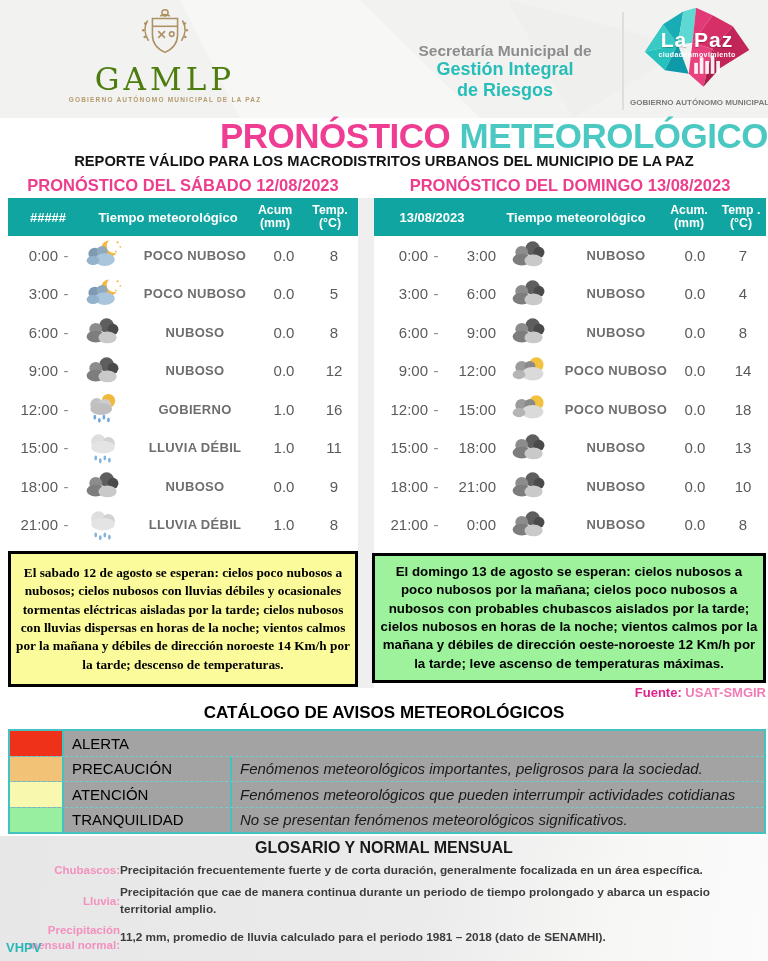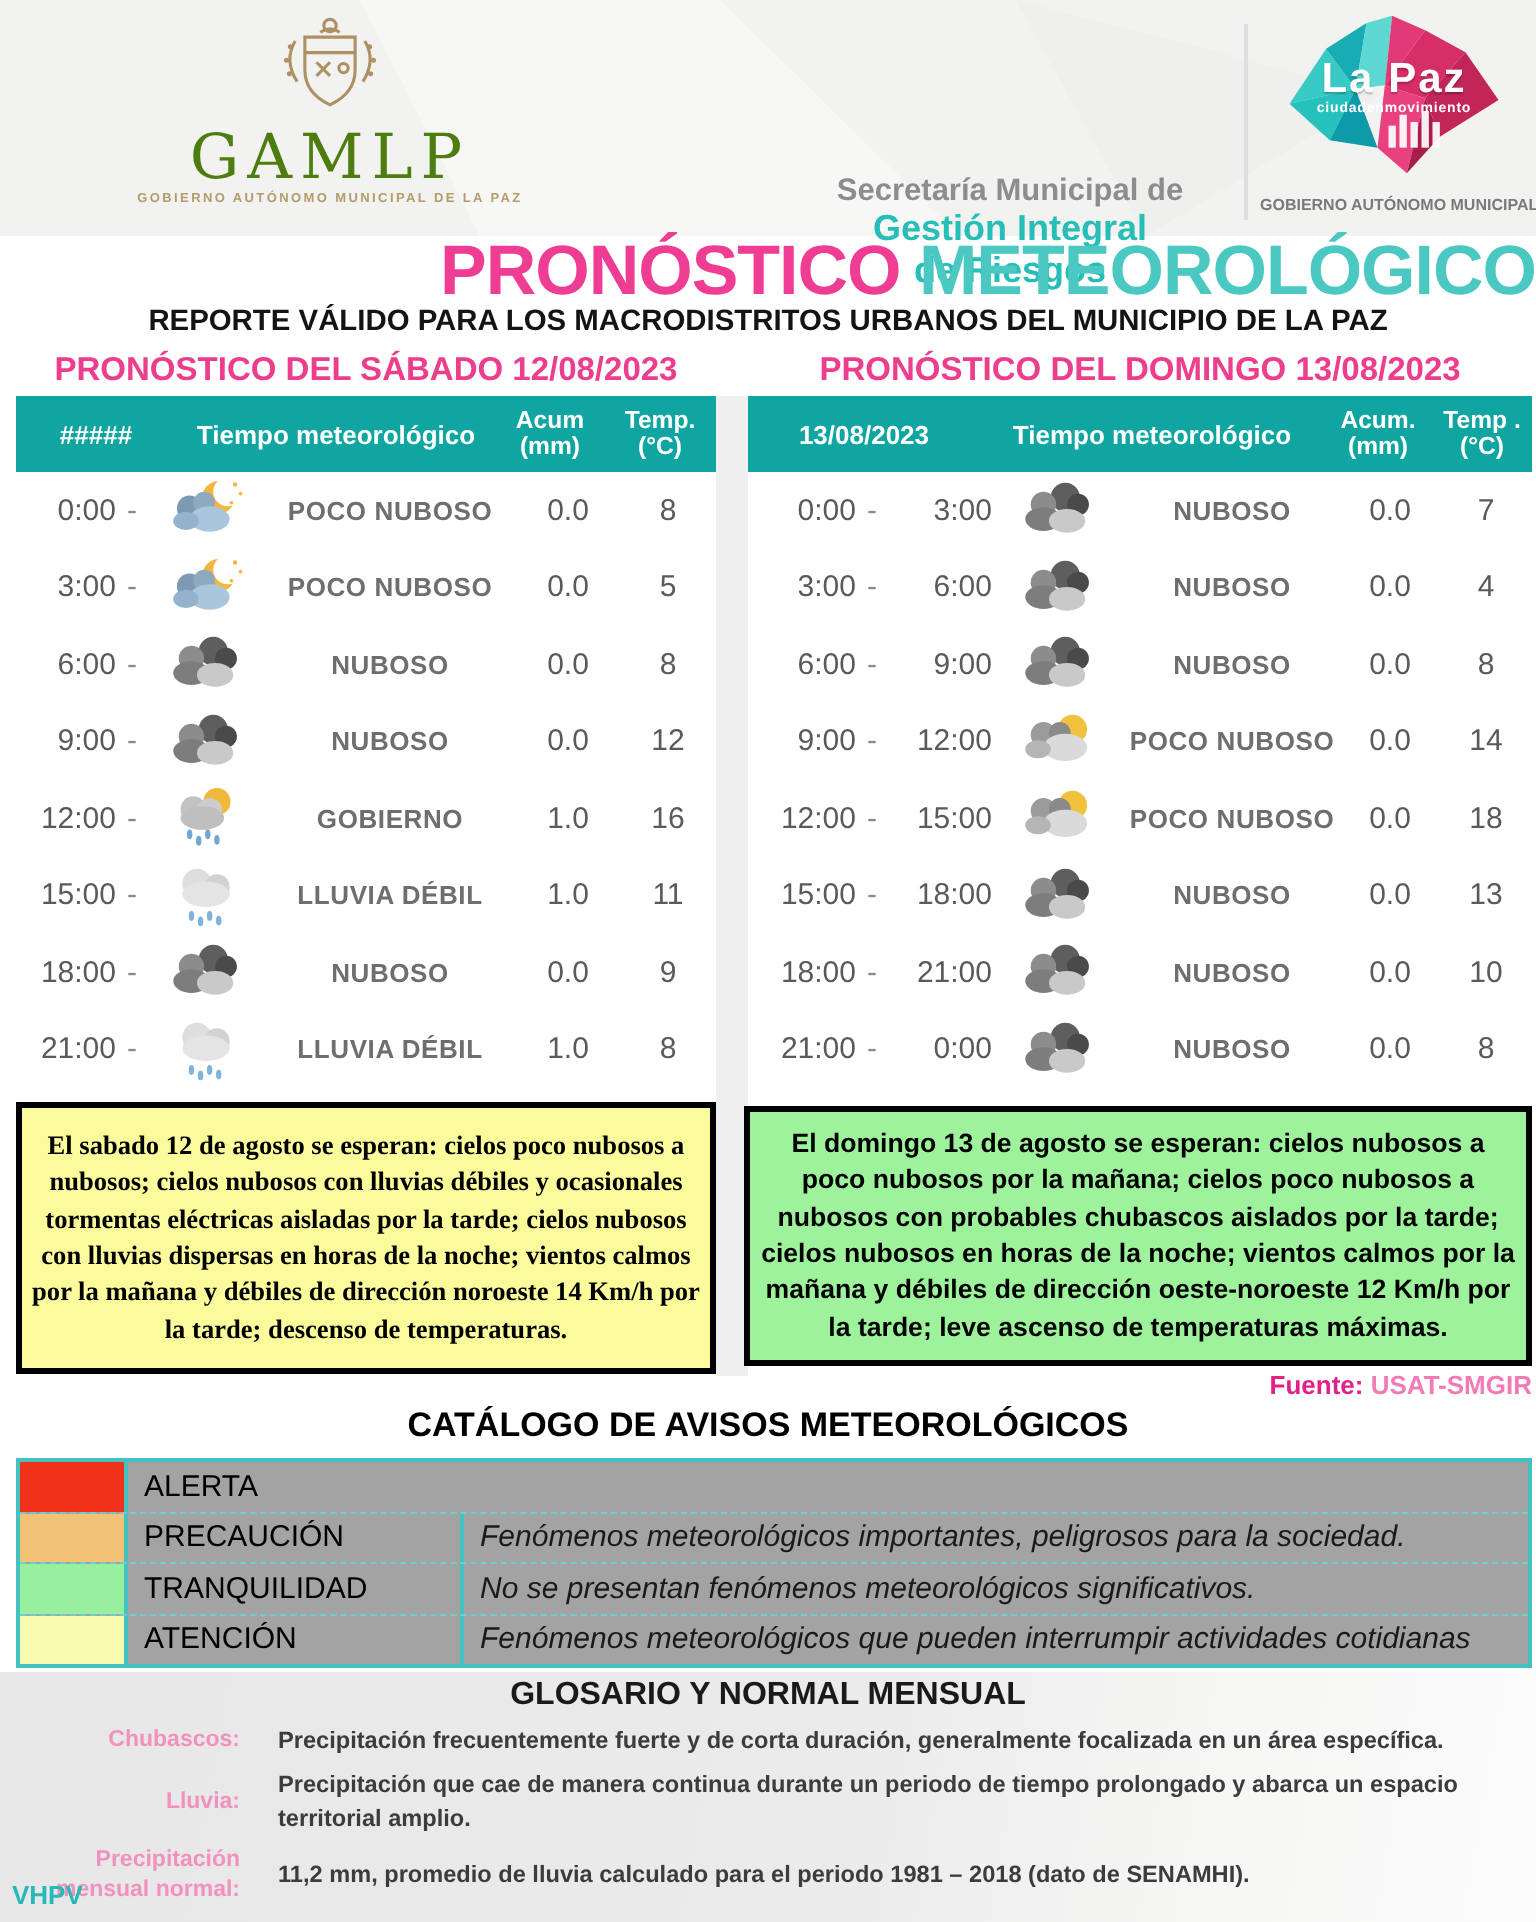--- a/index.html
+++ b/index.html
@@ -11,21 +11,21 @@
   .tex{position:absolute;opacity:.6;}
   .tex1{left:180px;top:0;width:300px;height:118px;background:#fafafa;clip-path:polygon(0 0,60% 0,100% 100%,20% 100%);}
   .tex2{left:430px;top:0;width:260px;height:118px;background:#ededec;clip-path:polygon(30% 0,100% 40%,55% 100%);}
 
   .gamlp{position:absolute;left:24px;top:6px;width:282px;height:110px;text-align:center;color:#AD9163;}
   .gamlp-crest{height:58px;}
   .gamlp-acronym{font-family:"DejaVu Serif",serif;font-size:31px;letter-spacing:4px;line-height:30px;color:#4d7c0f;}
   .gamlp-caption{font-size:6.5px;letter-spacing:1.2px;font-weight:bold;color:#B49B6B;margin-top:2px;white-space:nowrap;}
 
   .secretaria{position:absolute;left:398px;top:42px;width:214px;text-align:center;line-height:1.12;}
-  .sec-l1{font-size:15.5px;font-weight:bold;color:#8d8d8d;margin-top:45px;}
+  .sec-l1{font-size:15.5px;font-weight:bold;color:#8d8d8d;}
   .sec-l2,.sec-l3{font-size:18px;font-weight:bold;color:#27bdb8;}
 
   .header-divider{position:absolute;left:622px;top:12px;width:2px;height:98px;background:#dedede;}
 
   .lapaz{position:absolute;left:630px;top:6px;width:134px;height:112px;text-align:center;}
   .lapaz-map{position:relative;width:130px;height:88px;margin:0 auto;}
   .lapaz-title{position:absolute;left:0;right:0;top:22px;color:#fff;font-size:21px;font-weight:bold;letter-spacing:1px;text-shadow:0 1px 1px rgba(0,0,0,.25);}
   .lapaz-sub{position:absolute;left:0;right:0;top:45px;color:#fff;font-size:7px;font-weight:bold;letter-spacing:.4px;}
   .lapaz-caption{font-size:8px;font-weight:bold;color:#7a7a7a;white-space:nowrap;margin-top:4px;}
 
@@ -89,21 +89,21 @@
   .clabel{width:166px;display:flex;align-items:center;padding-left:8px;font-size:15px;color:#000;box-sizing:border-box;}
   .cdesc{flex:1;display:flex;align-items:center;border-left:2px solid #44C2C2;padding-left:8px;
          font-size:15px;font-style:italic;color:#1a1a1a;white-space:nowrap;overflow:hidden;}
 
   
   .glossary-band{position:absolute;left:0;top:836px;width:768px;height:125px;
                  background:linear-gradient(100deg,#e7e7e7 0%,#ebebeb 55%,#f7f7f6 80%,#fbfbfb 100%);}
   .glossary-title{position:absolute;left:0;top:839px;width:768px;text-align:center;font-size:16px;font-weight:bold;color:#1a1a1a;}
   .glossary-rows{position:absolute;left:0;top:862px;width:768px;}
   .grow{display:flex;align-items:center;margin-bottom:4px;}
-  .gterm{width:120px;text-align:right;padding-right:19px;color:#F391BE;font-weight:bold;font-size:11.5px;line-height:1.3;flex:none;}
+  .gterm{width:120px;text-align:right;padding-right:0;color:#F391BE;font-weight:bold;font-size:11.5px;line-height:1.3;flex:none;}
   .gdef{flex:1;max-width:620px;font-weight:bold;color:#3c3c3c;font-size:11.8px;line-height:1.5;padding-right:24px;}
 
   .vhpv{position:absolute;left:6px;top:940px;color:#27B9B7;font-weight:bold;font-size:13px;}
 </style>
 </head>
 <body>
 
 <div class="page">
 
   <div class="header-band">
@@ -509,28 +509,28 @@
       <div class="crow">
         <div class="swatch" style="background: rgb(238, 49, 24);"></div>
         <div class="clabel">ALERTA</div>
       </div>
       <div class="crow">
         <div class="swatch" style="background: rgb(242, 195, 119);"></div>
         <div class="clabel">PRECAUCIÓN</div>
         <div class="cdesc">Fenómenos meteorológicos importantes, peligrosos para la sociedad.</div>
       </div>
       <div class="crow">
+        <div class="swatch" style="background: rgb(248, 248, 174);"></div>
+        <div class="clabel">ATENCIÓN</div>
+        <div class="cdesc">Fenómenos meteorológicos que pueden interrumpir actividades cotidianas</div>
+      </div>
+      <div class="crow">
         <div class="swatch" style="background: rgb(152, 239, 160);"></div>
         <div class="clabel">TRANQUILIDAD</div>
         <div class="cdesc">No se presentan fenómenos meteorológicos significativos.</div>
-      </div>
-      <div class="crow">
-        <div class="swatch" style="background: rgb(248, 248, 174);"></div>
-        <div class="clabel">ATENCIÓN</div>
-        <div class="cdesc">Fenómenos meteorológicos que pueden interrumpir actividades cotidianas</div>
       </div>
     </div>
 
   <div class="glossary-band"></div>
   <div class="glossary-title">GLOSARIO Y NORMAL MENSUAL</div>
   <div class="glossary-rows">
       <div class="grow">
         <div class="gterm">Chubascos:</div>
         <div class="gdef">Precipitación frecuentemente fuerte y de corta duración, generalmente focalizada en un área específica.</div>
       </div>

